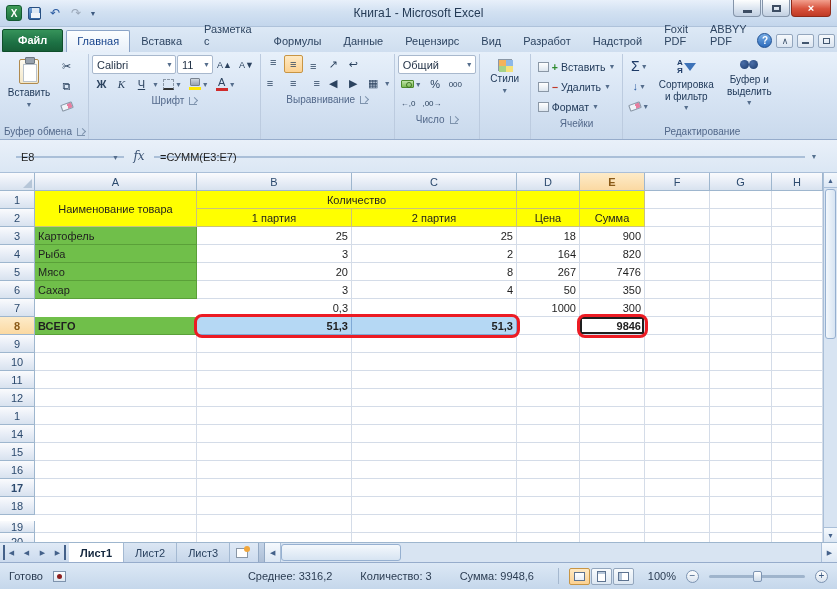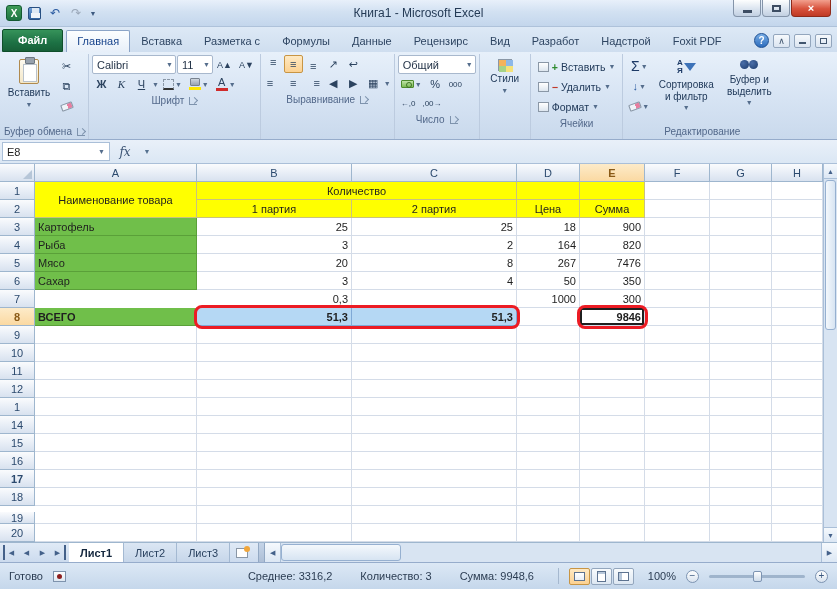--- a/index.html
+++ b/index.html
@@ -68,21 +68,21 @@
 .binoculars{width:18px;height:11px;position:relative;margin-bottom:2px;}
 .binoculars::before,.binoculars::after{content:"";position:absolute;top:1px;width:9px;height:9px;border-radius:50%;background:radial-gradient(circle at 35% 35%,#4a6ea8,#1c3a6b);}
 .binoculars::before{left:0;}.binoculars::after{right:0;}
 .sortico{display:flex;align-items:center;gap:1px;margin-bottom:2px;}
 .sortico .az{display:flex;flex-direction:column;font-size:8px;line-height:8px;font-weight:bold;color:#1d3a66;}
 .funnel{width:0;height:0;border-left:6px solid transparent;border-right:6px solid transparent;border-top:8px solid #3d72b8;}
 .eraser{width:12px;height:7px;background:linear-gradient(90deg,#f0f4f8 55%,#e87ea0 55%);border:1px solid #8a97a6;border-radius:1px;transform:rotate(-20deg);}
 .sigma{font-size:14px;color:#1d3a66;}
 .filldn{color:#2a5aa0;font-weight:bold;}
 
-.formulabar{height:24px;flex:0 0 24px;display:flex;align-items:stretch;background:linear-gradient(#e9f0f9,#dbe7f4);border-bottom:1px solid #aabfd8;padding:2px;gap:2px;}
+.formulabar{height:24px;flex:0 0 24px;display:flex;align-items:stretch;background:linear-gradient(#e9f0f9,#dbe7f4);border-bottom:1px solid #aabfd8;padding:16px;gap:2px;}
 .namebox{width:108px;background:#fff;border:1px solid #aabfd8;display:flex;align-items:center;padding:0 4px;gap:4px;}
 .namebox .car2{margin-left:auto;}
 .fxbtn{width:26px;display:flex;align-items:center;justify-content:center;font-style:italic;font-family:"DejaVu Serif",serif;font-size:12px;color:#3b5374;}
 .formulafield{flex:1;background:#fff;border:1px solid #aabfd8;display:flex;align-items:center;padding:0 5px;}
 .fbexpand{width:14px;display:flex;align-items:center;justify-content:center;color:#55718f;font-size:7px;}
 
 .gridwrap{flex:1;position:relative;background:#eef3f9;display:flex;overflow:hidden;}
 .sheet{display:grid;grid-template-columns:35px 162px 155px 165px 63px 65px 65px 62px 51px;grid-template-rows:18px;grid-auto-rows:18px;align-content:start;background:#fff;width:823px;}
 .hcell{background:linear-gradient(#fafbfd,#e7edf6 55%,#d8e2ef);border-right:1px solid #9eb6ce;border-bottom:1px solid #9eb6ce;color:#2c4a6e;display:flex;align-items:center;justify-content:center;font-size:11px;}
 .hcell.sel{background:linear-gradient(#fdebc9,#fbd9a2);color:#8a5a17;font-weight:bold;}
@@ -169,20 +169,21 @@
     <span class="rtab active">Главная</span>
     <span class="rtab">Вставка</span>
     <span class="rtab">Разметка с</span>
     <span class="rtab">Формулы</span>
     <span class="rtab">Данные</span>
     <span class="rtab">Рецензирс</span>
     <span class="rtab">Вид</span>
     <span class="rtab">Разработ</span>
     <span class="rtab">Надстрой</span>
     <span class="rtab">Foxit PDF</span>
+    <span class="rtab">ABBYY PDF</span>
     <div class="tabrow-right">
       <span class="helpbtn">?</span>
       <span class="mini">∧</span>
       <span class="mini">
           <span class="minbar"></span>
         </span>
       <span class="mini">
           <span class="maxbox"></span>
         </span>
 
@@ -387,20 +388,23 @@
     </div>
 
   </div>
 
   <div class="formulabar">
     <div class="namebox">
         <span>E8</span>
         <span class="car2">▼</span>
       </div>
     <div class="fxbtn">fx</div>
+    <div class="formulafield">
+        <span>=СУММ(E3:E7)</span>
+      </div>
     <div class="fbexpand">▼</div>
   </div>
 
   <div class="gridwrap">
     <div class="sheet">
         <div class="hcell corner"></div>
         <div class="hcell">A</div>
         <div class="hcell">B</div>
         <div class="hcell">C</div>
         <div class="hcell">D</div>

